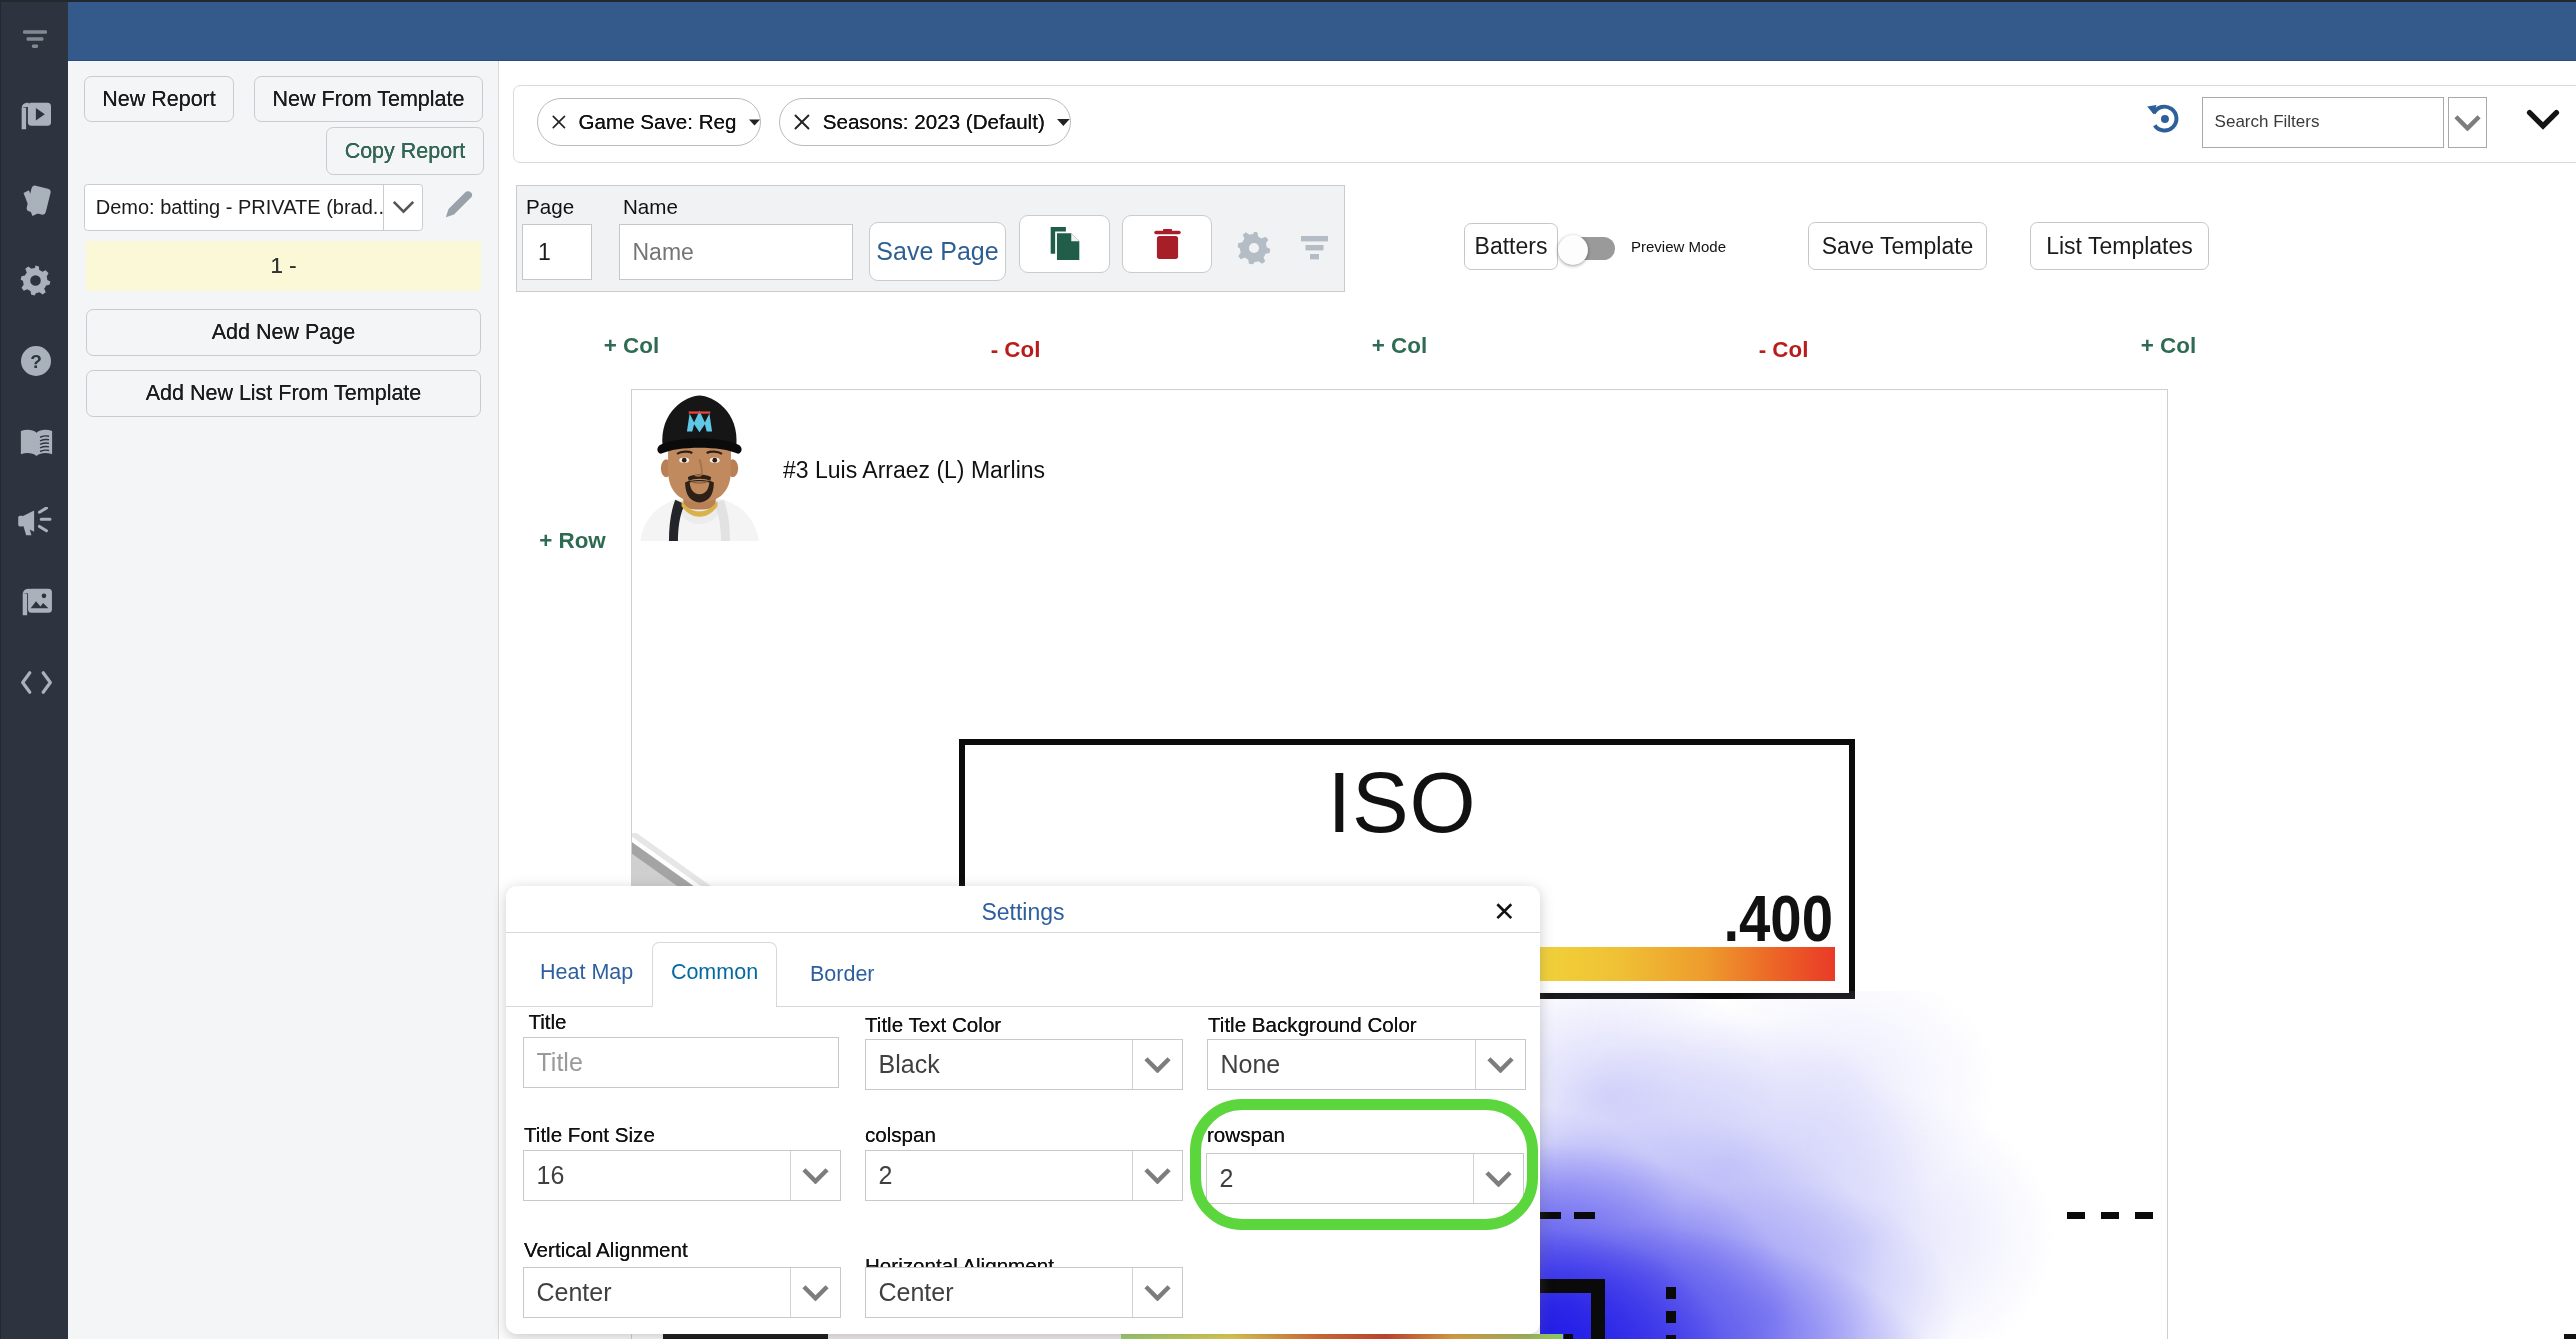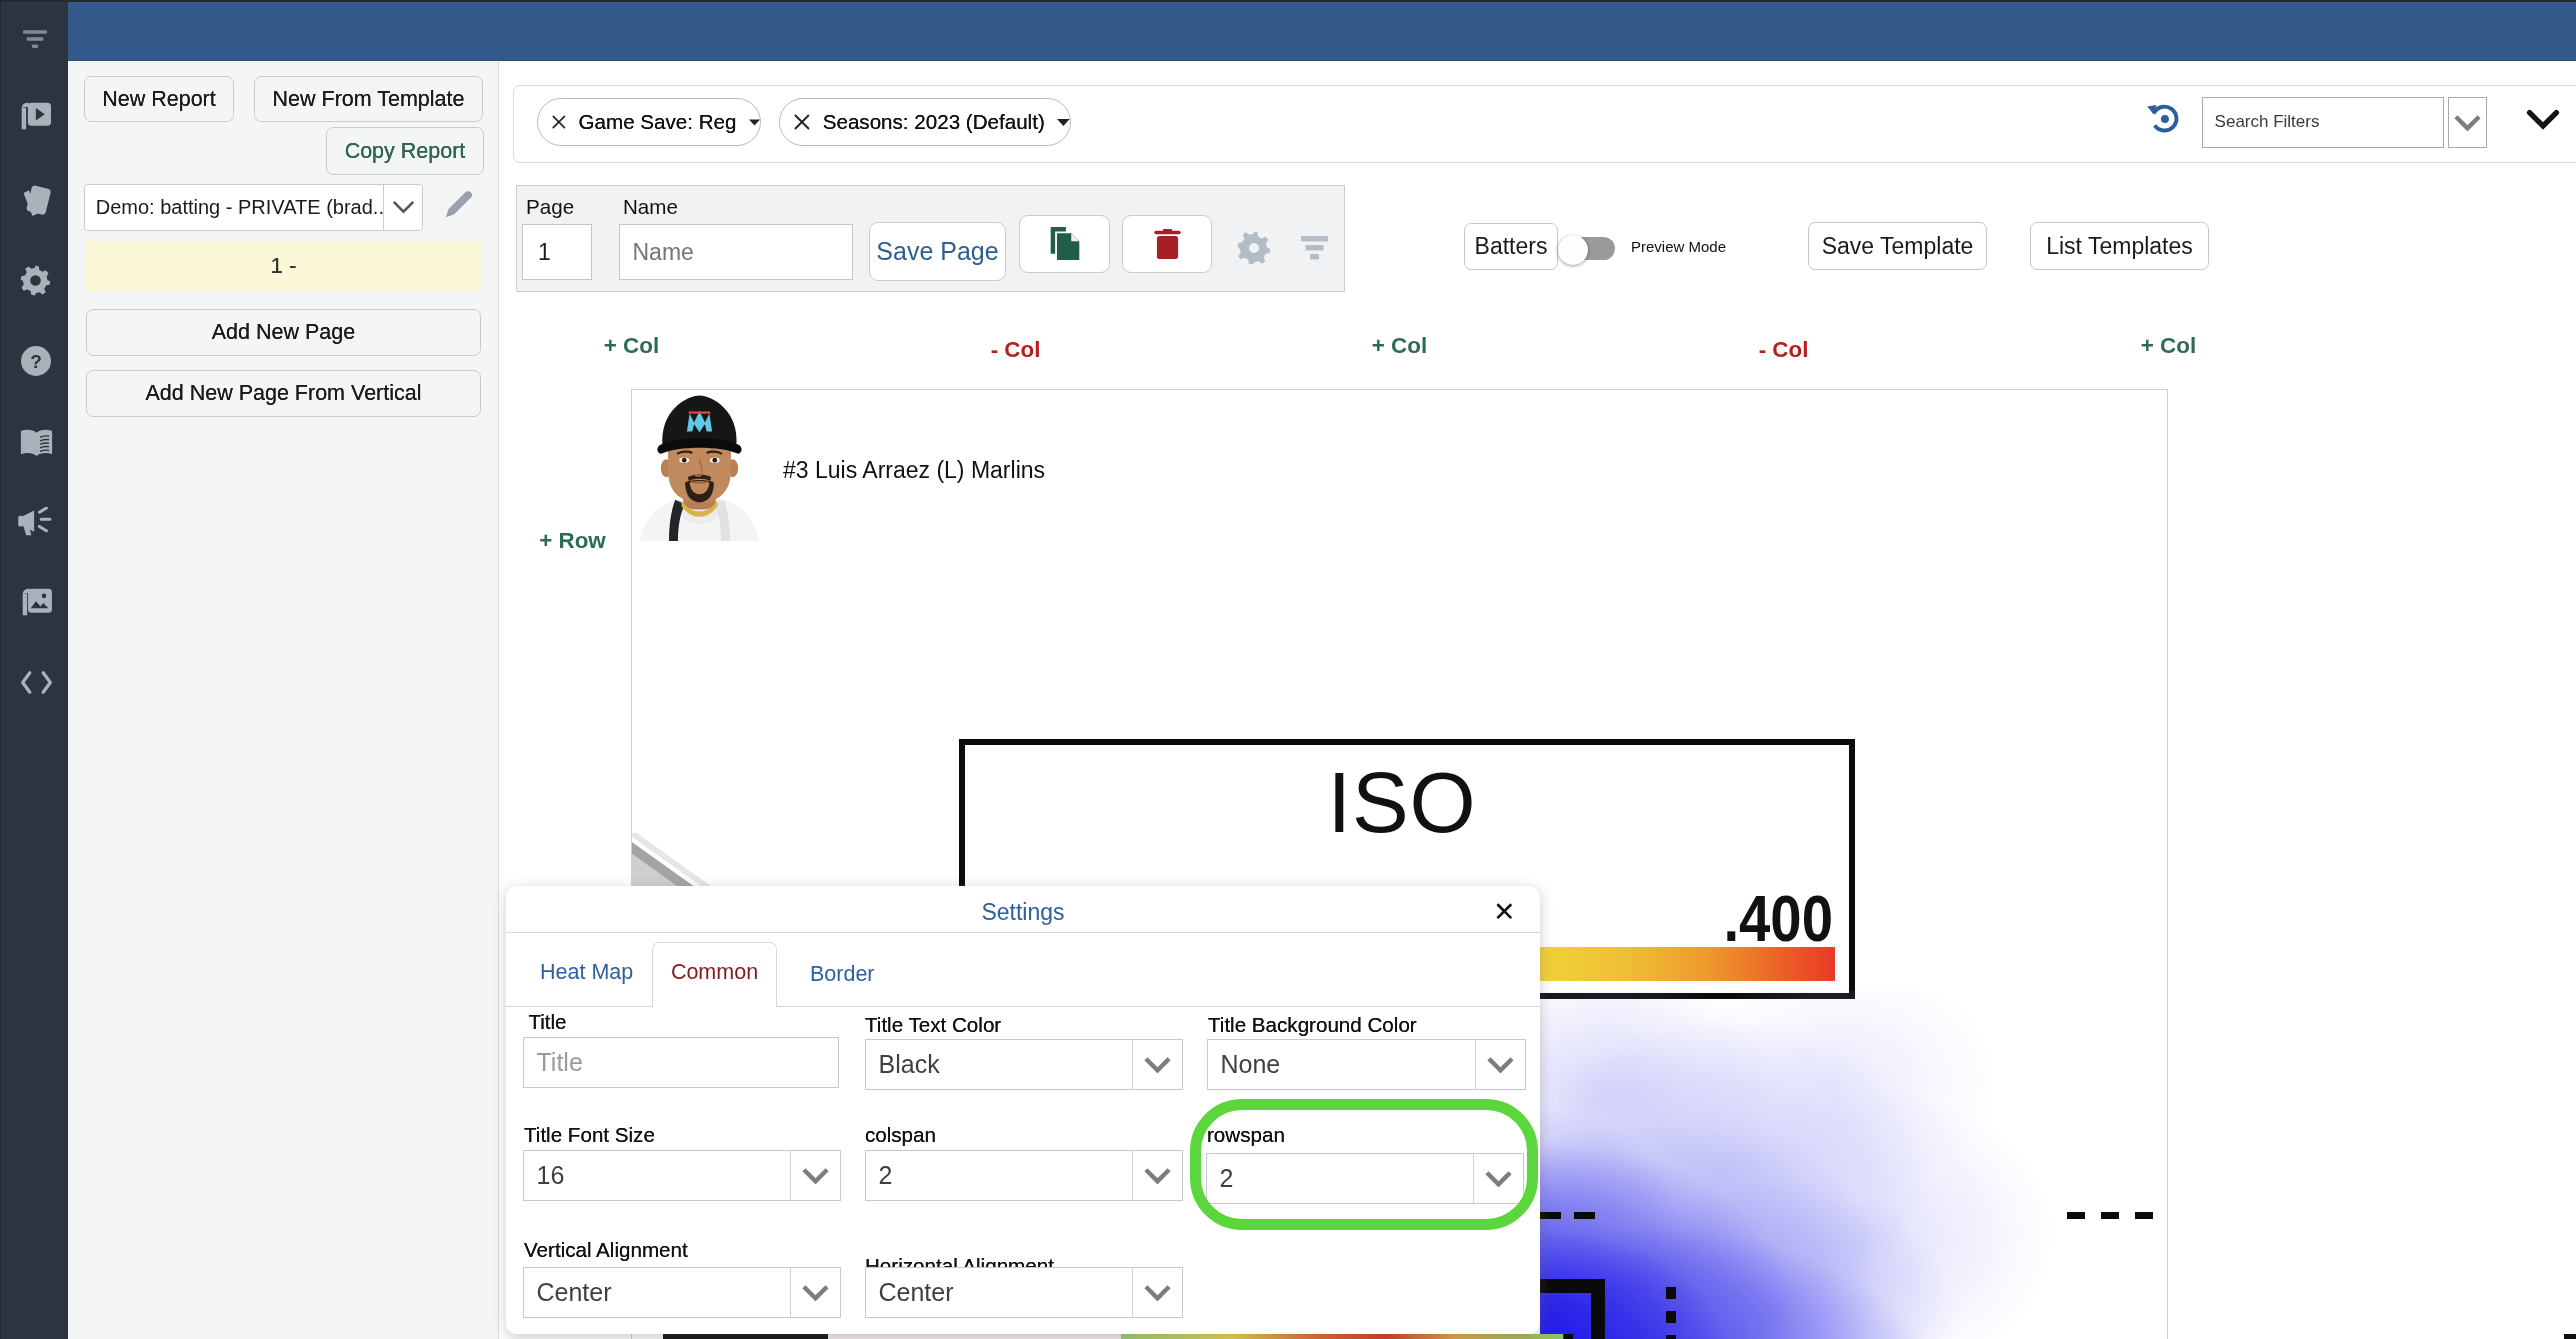--- a/index.html
+++ b/index.html
@@ -72,21 +72,21 @@
 
 #modal { left:506px; top:886px; width:1034px; height:448px; background:#fff; border-radius:9px;
   box-shadow:0 3.6px 14.3px rgba(100,100,100,.33); border-radius:10.7px; }
 #modalhead { position:absolute; left:0; top:0; width:100%; height:47px; border-bottom:0.9px solid #d8d8d8; }
 #modaltitle { position:absolute; left:0; top:12.5px; width:100%; text-align:center; font-size:23px; color:#2d5f9e; }
 #modalx { position:absolute; left:987px; top:10px; font-size:27px; color:#111; }
 .tab { position:absolute; font-size:21.5px; color:#2d5f9e; }
 #tabline { position:absolute; left:0px; top:120px; width:1034px; height:0.9px; background:#d8d8d8; }
 #activetab { position:absolute; left:146px; top:56px; width:125px; height:65px; background:#fff;
   border:0.9px solid #d8d8d8; border-bottom:none; border-radius:7.2px 7.2px 0 0; text-align:center;
-  font-size:21.5px; color:#7f1d1d; line-height:59px; z-index:2;}
+  font-size:21.5px; color:#0369a1; line-height:59px; z-index:2;}
 .mlabel { position:absolute; font-size:20.6px; color:#111; text-shadow:0 0 0.4px #111; }
 .mfield { position:absolute; width:318px; height:51px; background:#fff; border:0.9px solid #c9c9c9; display:flex; }
 .mfield .txt { flex:1; font-size:25px; color:#404040; padding-left:12.5px; display:flex; align-items:center; }
 .mfield .ph { color:#9a9a9a; }
 .mfield .chev { width:50px; border-left:0.9px solid #d2d2d2; display:flex; align-items:center; justify-content:center; }
 #greenring { left:684px; top:213px; width:348px; height:131px; border:11.6px solid #5cd63d; border-radius:52px; }
 
 
 svg { display:block; }
 </style>
@@ -172,21 +172,21 @@
         </svg>
       </div>
   </div>
   <div class="abs" id="pencil" style="left:444px; top:190px;">
       <svg width="29" height="29" viewBox="0 0 32 32">
         <path d="M2 30 L5 21 L23 3 C25 1 28 1 30 3 C32 5 31 8 29 9 L11 27 Z" fill="#99a1aa"></path>
       </svg>
     </div>
   <div class="abs" id="yellowrow">1 -</div>
   <div class="btn" id="b-addpage">Add New Page</div>
-  <div class="btn" id="b-addpagetpl">Add New Page From Vertical</div>
+  <div class="btn" id="b-addpagetpl">Add New List From Template</div>
 
   <div class="abs" id="toolbar"></div>
   <div class="chip" id="chip1" style="left:537px; top:98px; width:224px;">
     <svg style="margin-left:14.3px;" width="20" height="20" viewBox="0 0 22 22">
         <path d="M2 2 L20 20 M20 2 L2 20" stroke="#222" stroke-width="2.6" stroke-linecap="round"></path>
       </svg>
     <span style="margin-left:12.5px;">Game Save: Reg</span>
     <svg style="margin-left:12.5px;" width="16" height="9" viewBox="0 0 18 10">
         <polygon points="0,0 18,0 9,10" fill="#222"></polygon>
       </svg>

